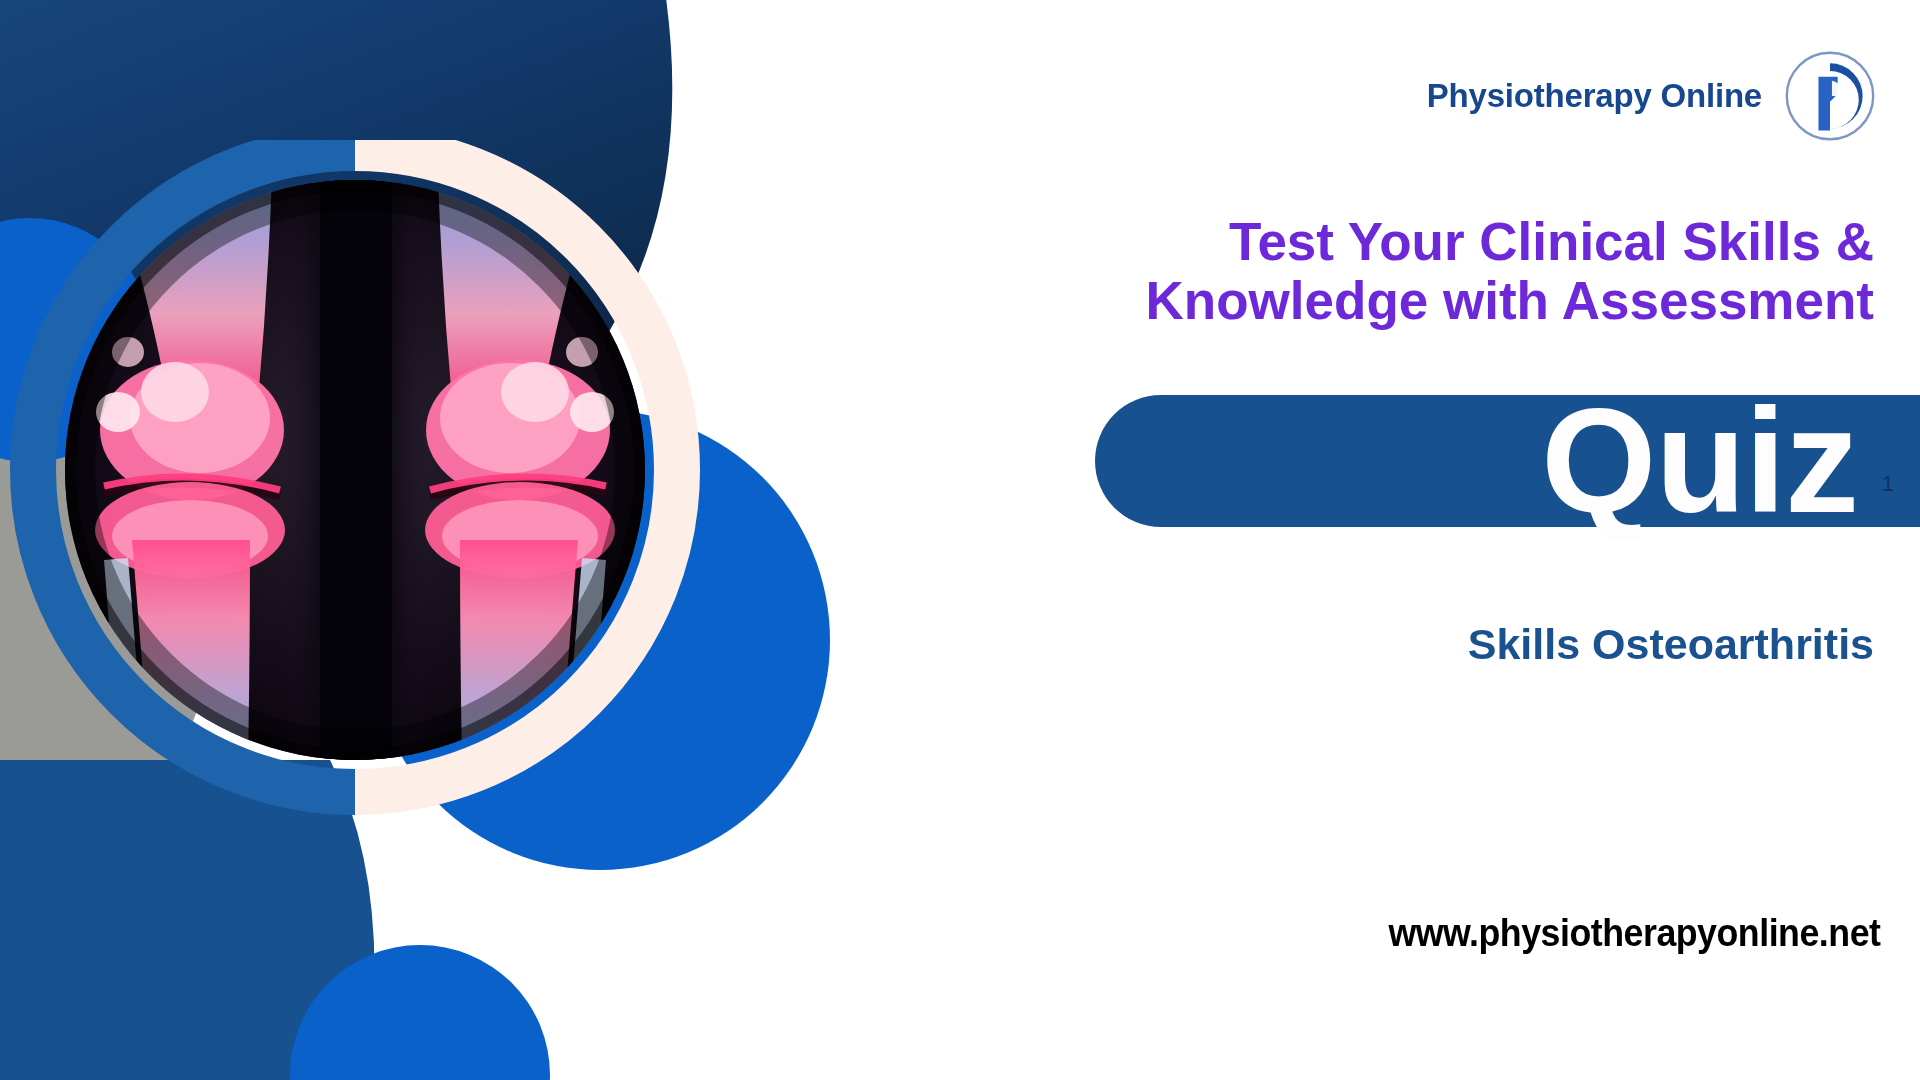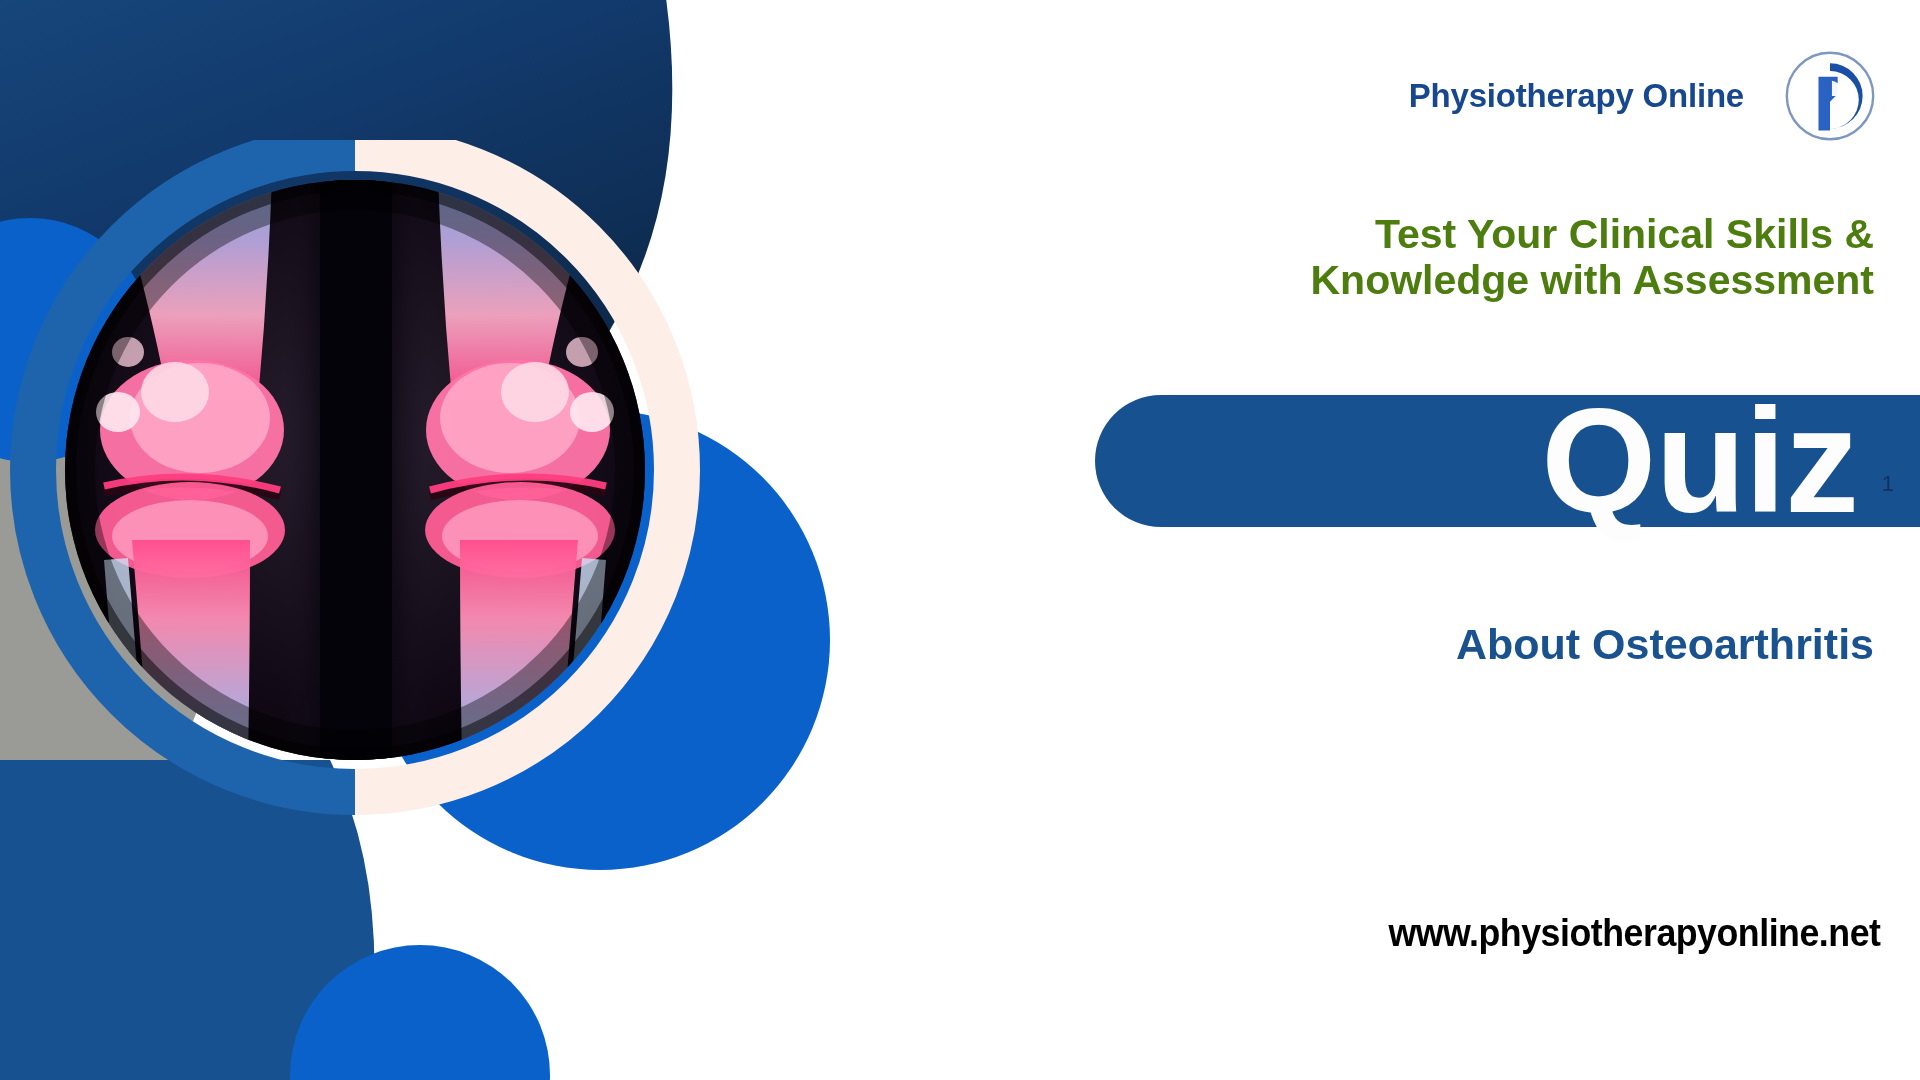--- a/index.html
+++ b/index.html
@@ -39,21 +39,21 @@
     height: 1080px;
   }
 
   
   .brand {
     position: absolute;
     right: 42px;
     top: 48px;
     display: flex;
     align-items: center;
-    gap: 38px;
+    gap: 20px;
   }
   .brand-name {
     font-size: 33px;
     font-weight: bold;
     color: #17478f;
     letter-spacing: -0.2px;
     white-space: nowrap;
   }
   .brand-logo {
     width: 96px;
@@ -71,23 +71,23 @@
   }
   .headline-line1 {
     font-size: 44px;
     font-weight: normal;
     color: #1d4f7f;
     line-height: 1.12;
     white-space: nowrap;
   }
   .headline-line2,
   .headline-line3 {
-    font-size: 41px;
-    font-weight: bold;
-    color: #4d7c0f;
+    font-size: 53px;
+    font-weight: bold;
+    color: #6d28d9;
     line-height: 1.12;
     white-space: nowrap;
   }
   .headline-line2 { margin-top: 7px; }
 
   
   .quiz-bar {
     position: absolute;
     left: 135px;
     right: 0;
@@ -275,18 +275,18 @@
     <div class="headline">
       <div class="headline-line2">Test Your Clinical Skills &amp;</div>
       <div class="headline-line3">Knowledge with Assessment</div>
     </div>
 
     <div class="quiz-bar">
       <div class="quiz-word">Quiz</div>
       <div class="quiz-sup">1</div>
     </div>
 
-    <div class="subject">About Osteoarthritis</div>
+    <div class="subject">Skills Osteoarthritis</div>
 
     <div class="website">www.physiotherapyonline.net</div>
 
   </div>
 </div>
 
 </body></html>

